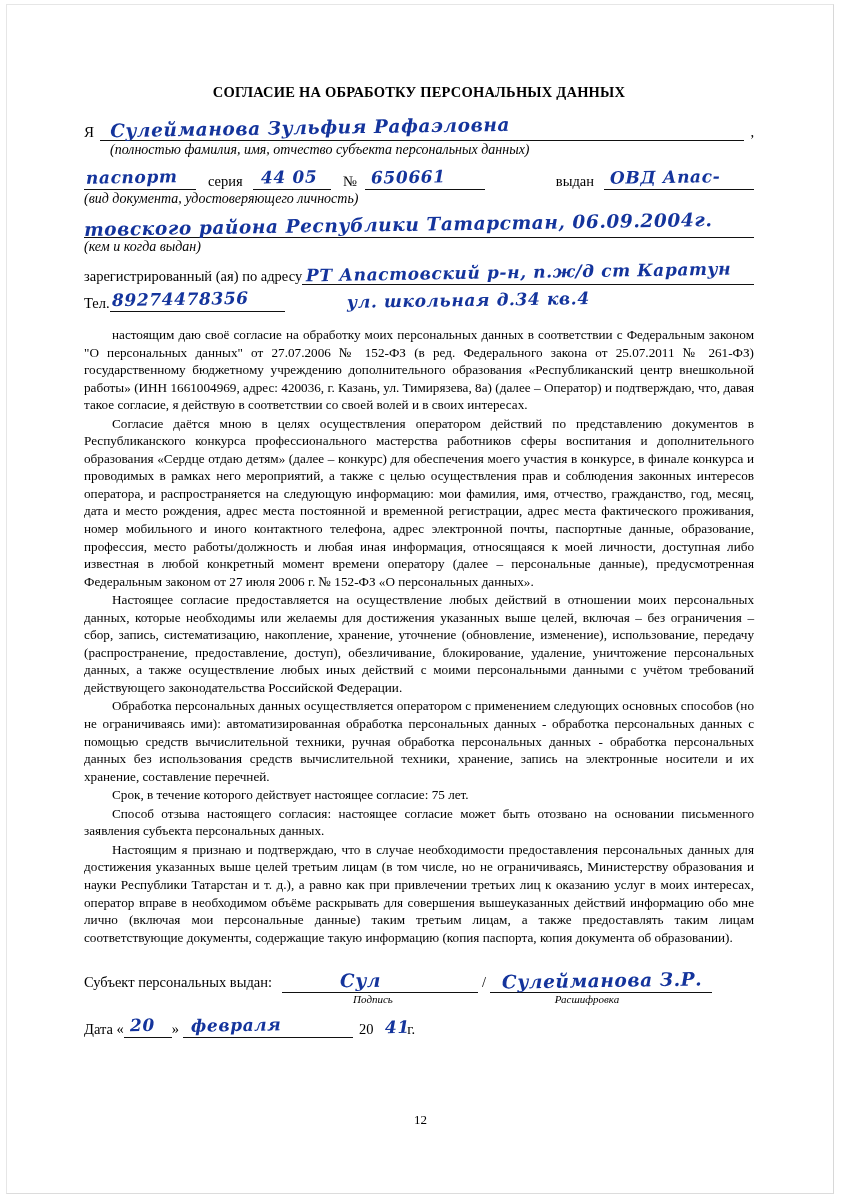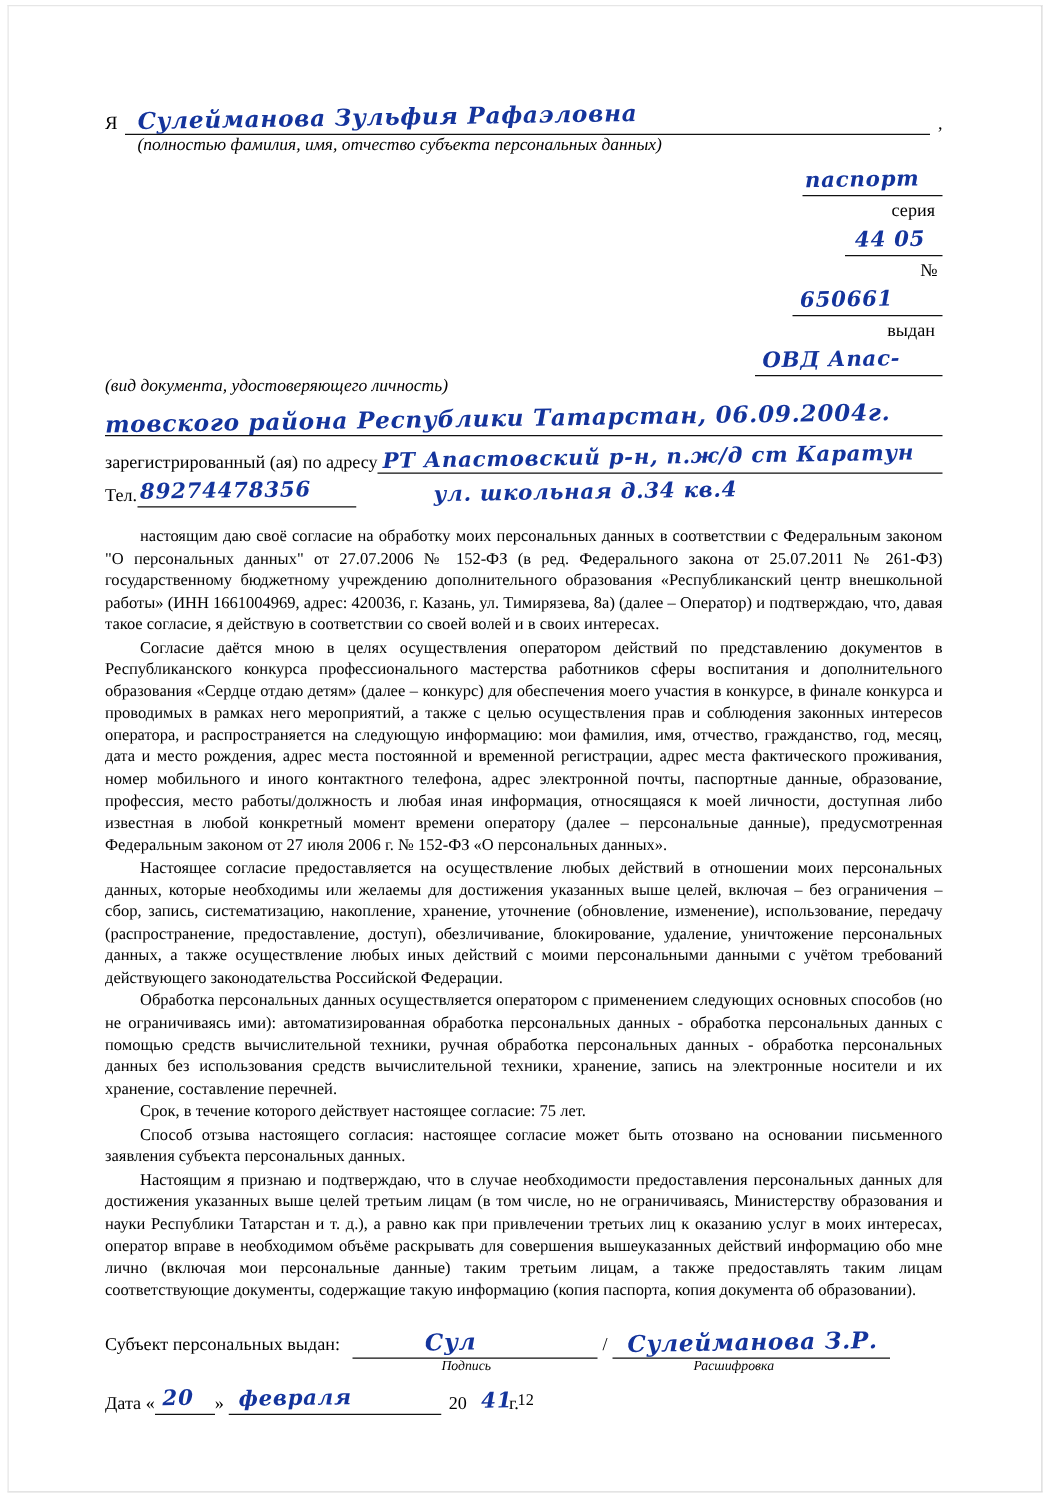--- a/index.html
+++ b/index.html
@@ -84,21 +84,20 @@
   }
   .fill-ya .hw { position: absolute; left: 10px; bottom: 2px; }
   .cap1 { margin-left: 26px; margin-top: 1px; }
 
   .row-pass {
     display: flex;
     align-items: flex-end;
     margin-top: 9px;
     gap: 4px;
     font-size: 14.5px;
-    flex-direction: column;
   }
   .pass-doc {
     width: 112px;
     border-bottom: 1px solid #111;
     height: 22px;
     position: relative;
   }
   .pass-doc .hw { position: absolute; left: 2px; bottom: 2px; }
   .seriya-lbl { padding: 0 6px 0 8px; }
   .pass-ser {
@@ -264,20 +263,21 @@
   }
 </style>
 </head>
 <body>
 
 <div class="page">
   <div class="scan-edge"></div>
 
   <div class="content">
 
+    <div class="doc-title">СОГЛАСИЕ НА ОБРАБОТКУ ПЕРСОНАЛЬНЫХ ДАННЫХ</div>
 
     <div class="row-ya">
       <span class="lbl printed">Я</span>
       <span class="fill-ya">
         <span class="hw lg">Сулейманова Зульфия Рафаэловна</span>
       </span>
       <span class="printed">,</span>
     </div>
     <div class="caption cap1">(полностью фамилия, имя, отчество субъекта персональных данных)</div>
 
@@ -296,20 +296,21 @@
       <span class="vydan-lbl">выдан</span>
       <span class="pass-vyd">
         <span class="hw md">ОВД Апас-</span>
       </span>
     </div>
     <div class="caption cap2">(вид документа, удостоверяющего личность)</div>
 
     <div class="row-vyd2">
       <span class="hw lg">товского района  Республики  Татарстан, 06.09.2004г.</span>
     </div>
+    <div class="caption cap3">(кем и когда выдан)</div>
 
     <div class="row-reg">
       <span class="lbl printed">зарегистрированный (ая) по адресу</span>
       <span class="fill">
         <span class="hw md">РТ Апастовский р-н, п.ж/д ст Каратун</span>
       </span>
     </div>
 
     <div class="row-tel">
       <span class="printed">Тел.</span>

